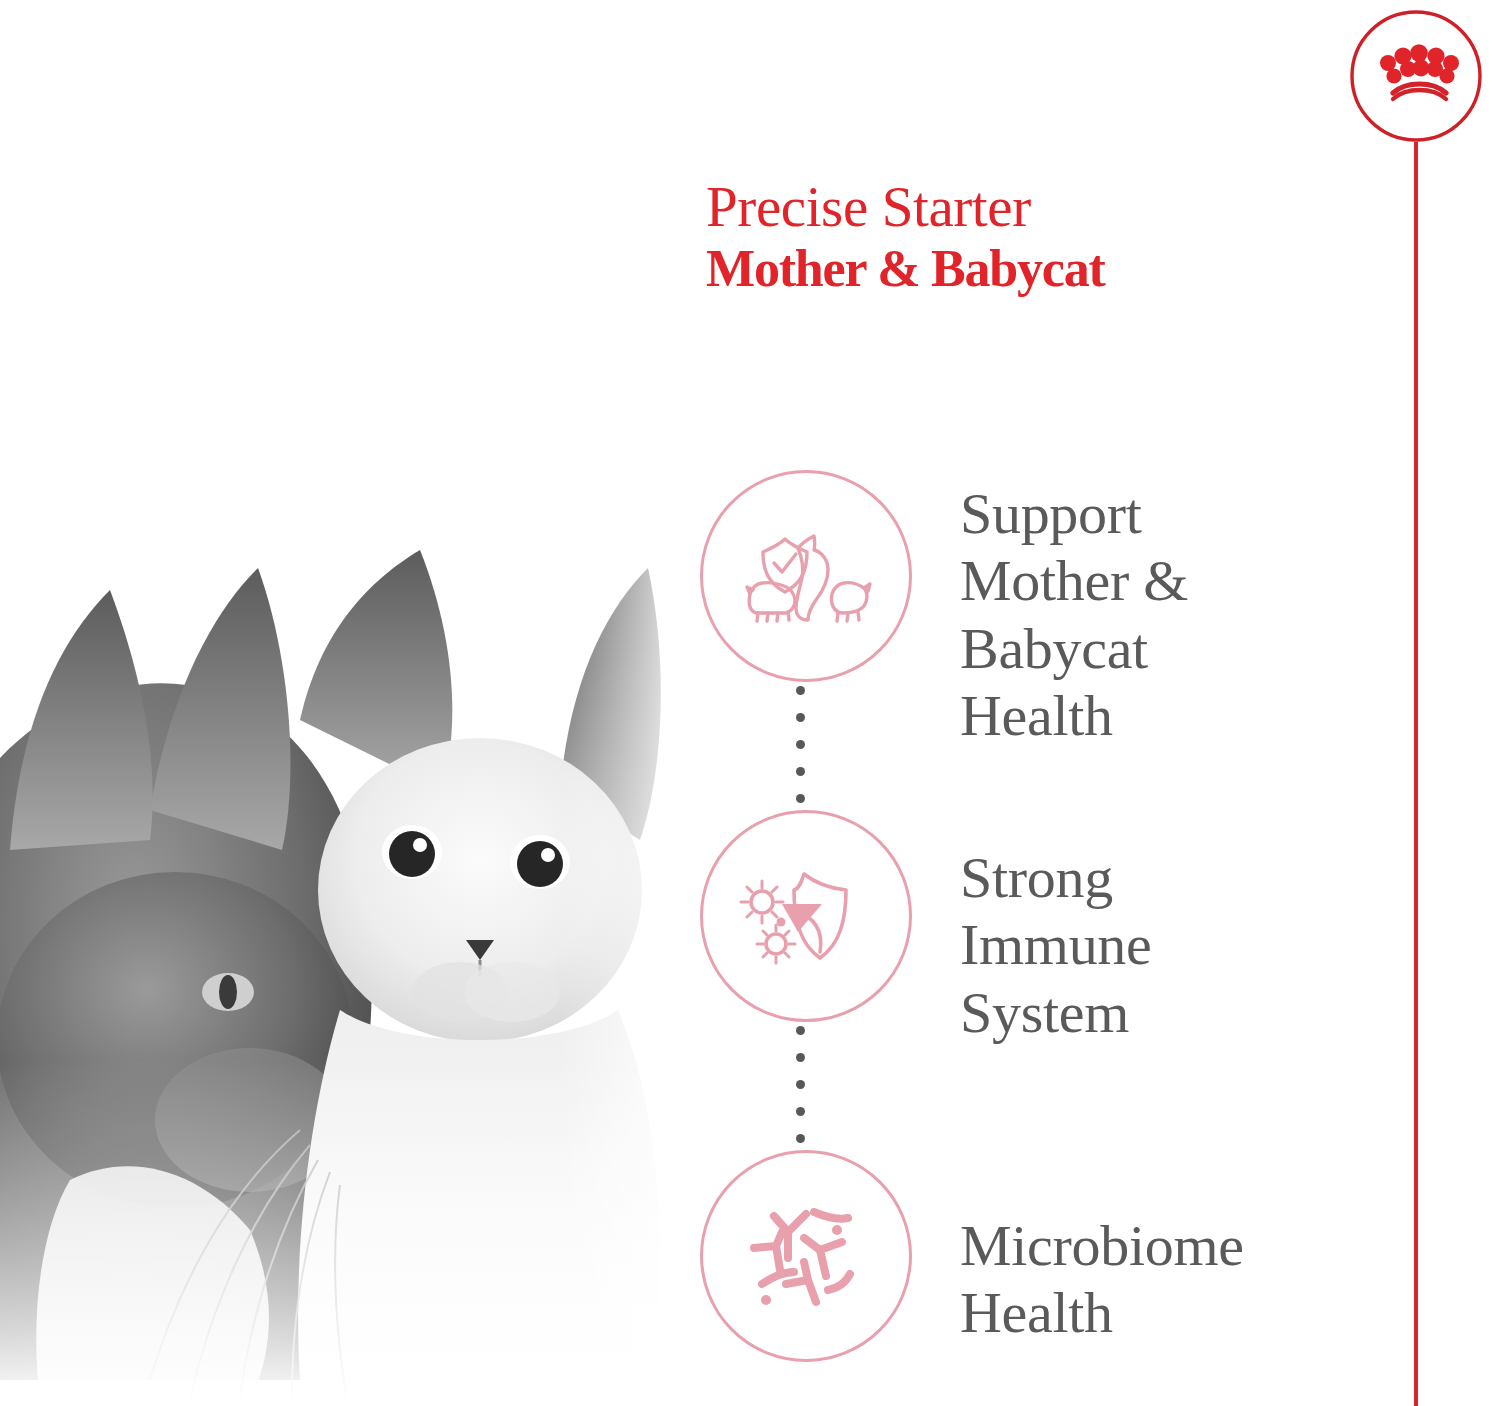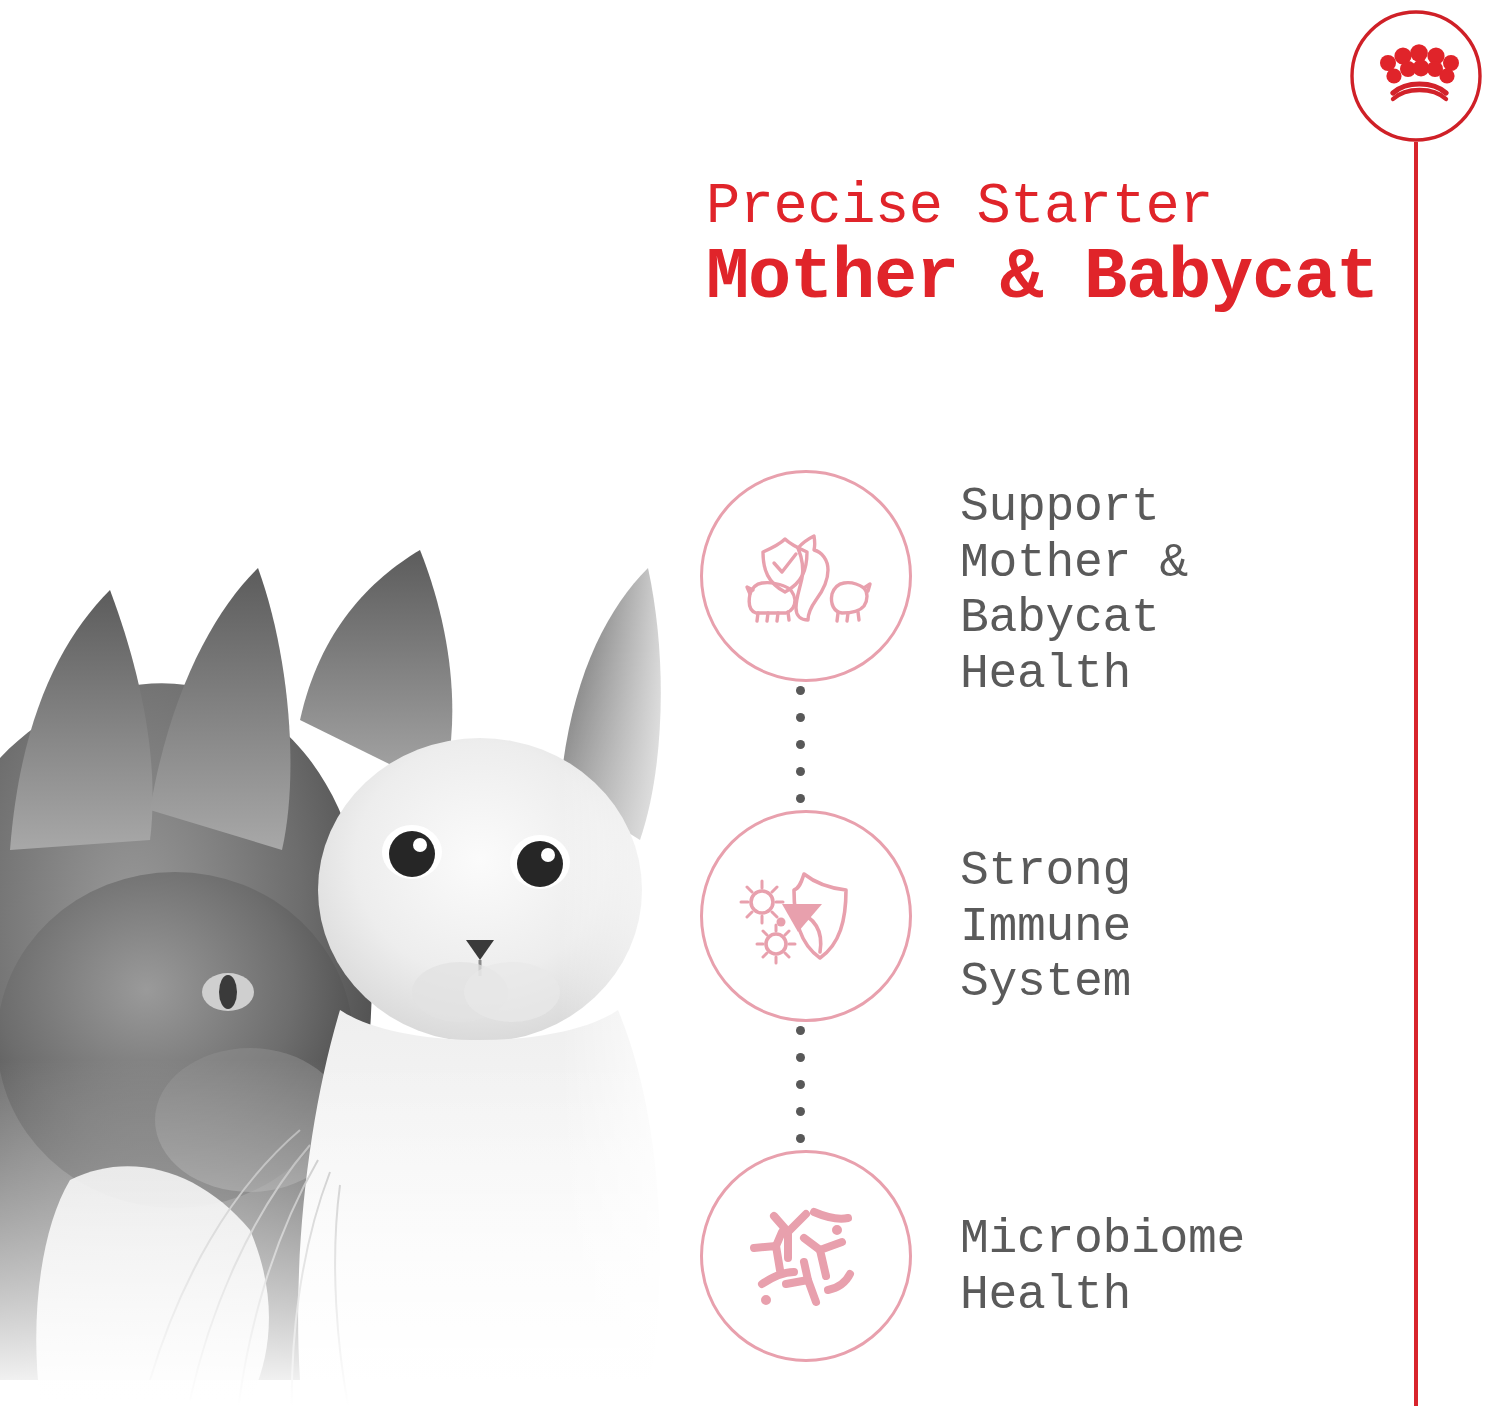--- a/index.html
+++ b/index.html
@@ -6,21 +6,21 @@
     margin: 0;
     padding: 0;
     background: #ffffff;
   }
   #canvas {
     position: relative;
     width: 1500px;
     height: 1406px;
     background: #ffffff;
     overflow: hidden;
-    font-family: Liberation Mono, monospace;
+    font-family: Liberation Serif, serif;
   }
 
   
   .photo {
     position: absolute;
     left: 0;
     top: 250px;
     width: 700px;
     height: 1156px;
     overflow: hidden;
@@ -57,21 +57,21 @@
   }
   .headline .hl-line {
     display: block;
     font-size: 57px;
     font-weight: 400;
     letter-spacing: -0.4px;
     white-space: nowrap;
   }
   .headline .hl-strong {
     display: block;
-    font-size: 72px;
+    font-size: 52px;
     font-weight: 700;
     letter-spacing: -1.2px;
     white-space: nowrap;
     margin-top: 6px;
   }
 
   
   .benefits {
     position: absolute;
     left: 700px;
@@ -97,21 +97,21 @@
     display: flex;
     align-items: center;
     justify-content: center;
   }
   .benefit-icon svg { display:block; width: 136px; height: 136px; }
 
   .benefit-label {
     flex: 1 1 auto;
     margin-left: 48px;
     color: #5a5a5a;
-    font-size: 48px;
+    font-size: 58px;
     font-weight: 300;
     line-height: 1.16;
     letter-spacing: -0.3px;
     padding-top: 10px;
     white-space: pre-line;
   }
   .benefit:nth-child(2) .benefit-label { padding-top: 34px; }
   .benefit:nth-child(3) .benefit-label { padding-top: 62px; }
 
   

